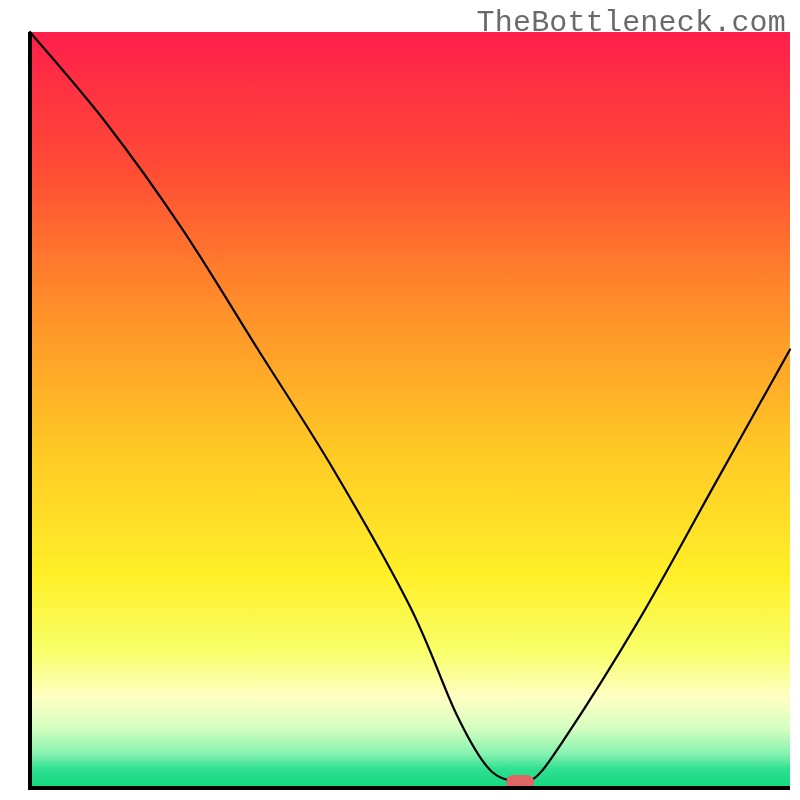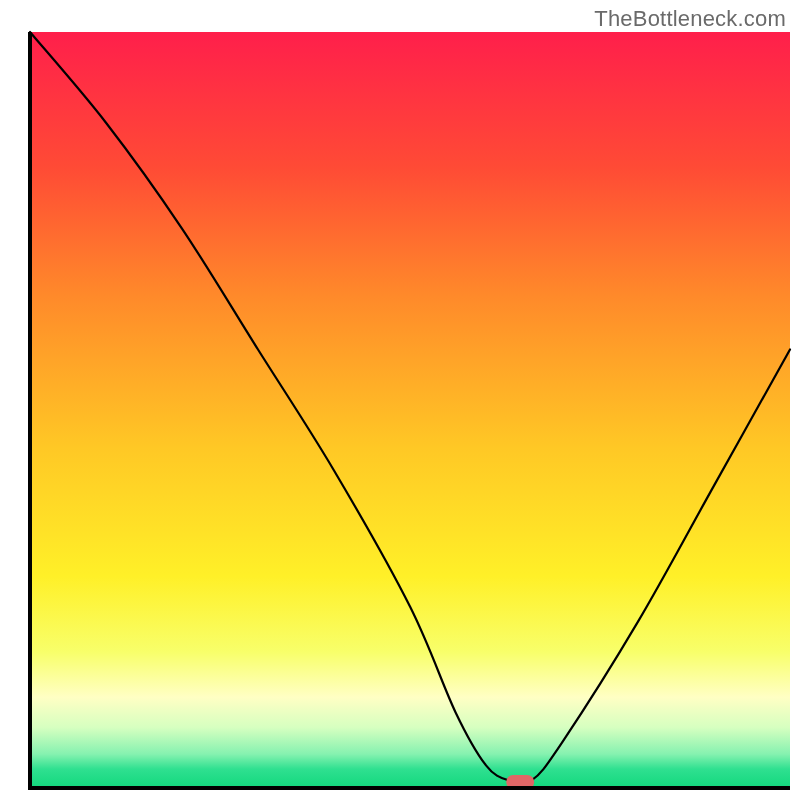--- a/index.html
+++ b/index.html
@@ -12,23 +12,23 @@
   }
   .chart-wrapper {
     position: relative;
     width: 800px;
     height: 800px;
   }
   .attribution {
     position: absolute;
     top: 6px;
     right: 14px;
-    font-size: 22px;
+    font-size: 30px;
     color: #6a6a6a;
-    font-family: Liberation Sans, sans-serif;
+    font-family: Liberation Mono, monospace;
     text-align: right;
     letter-spacing: 0.2px;
   }
   svg {
     display: block;
   }
 </style>
 </head>
 <body>
 

